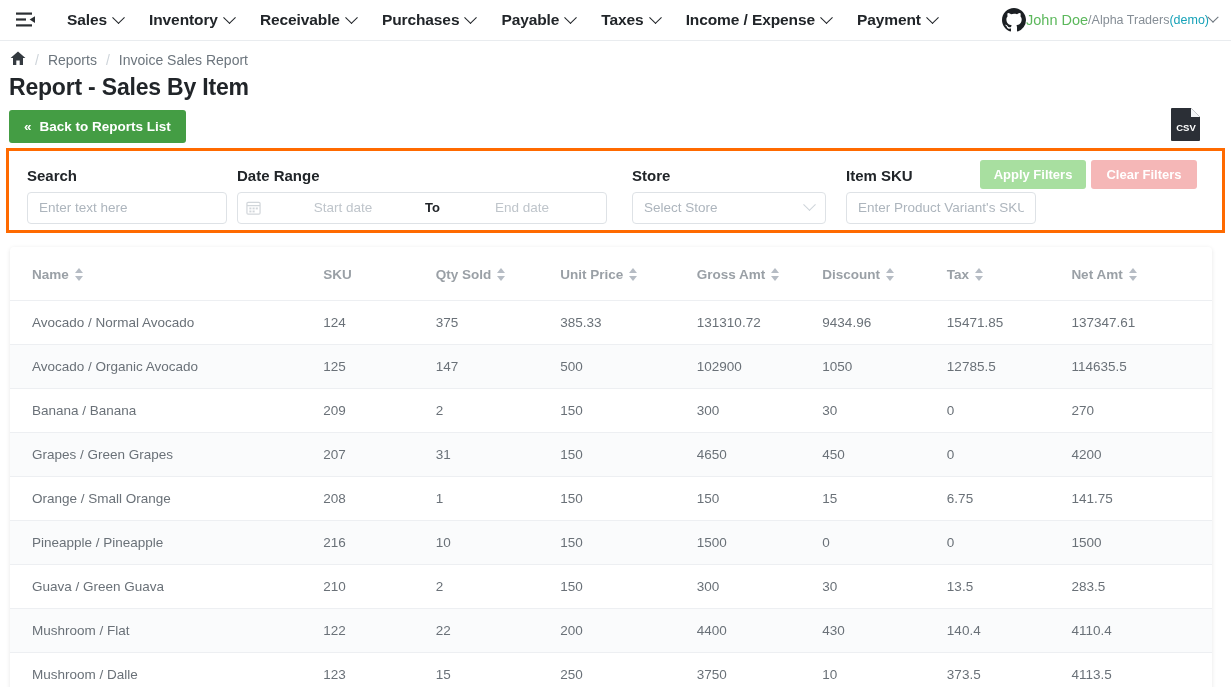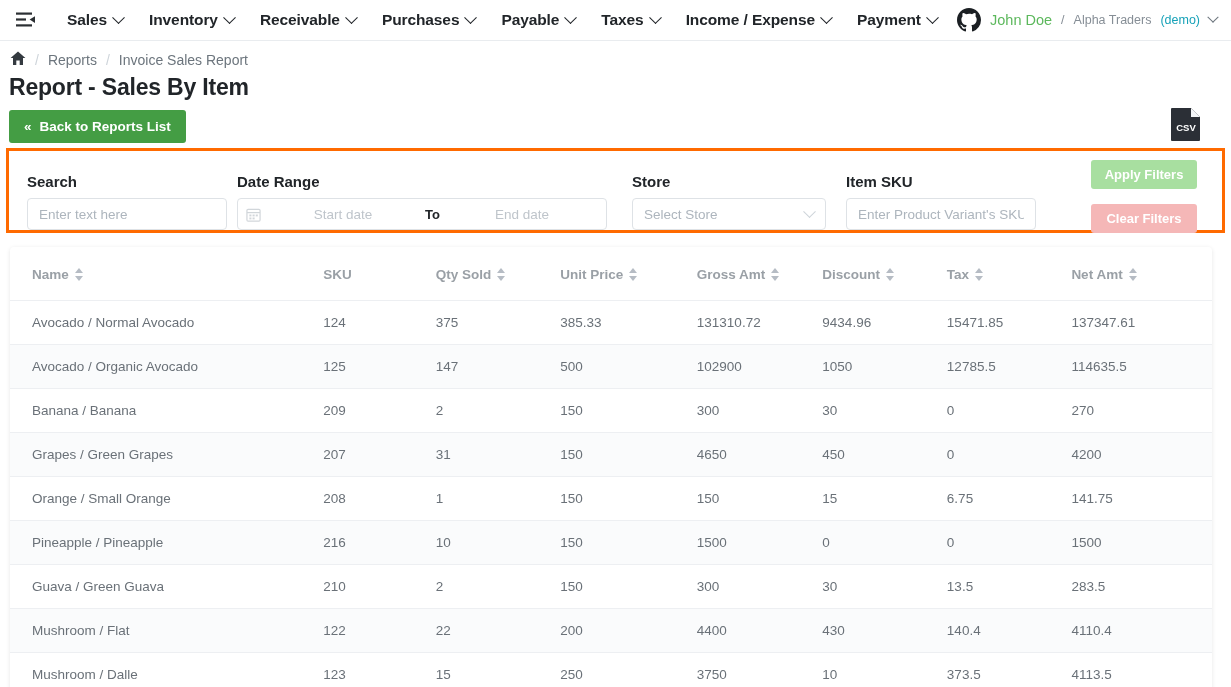--- a/index.html
+++ b/index.html
@@ -41,21 +41,21 @@
   .caret {
     display: inline-block;
     width: 9px; height: 9px;
     border-right: 1.6px solid #212529;
     border-bottom: 1.6px solid #212529;
     transform: rotate(45deg) translate(-2px,-2px);
   }
   .caret.light { border-color: #6c757d; width: 8px; height: 8px; }
 
   .nav-user {
-    display: flex; align-items: center; gap: 9px;
+    display: flex; align-items: center; gap: 0;
     padding-left: 6px;
     font-size: 13.5px;
     cursor: pointer;
     white-space: nowrap;
   }
   .gh-icon { width: 24px; height: 24px; flex: 0 0 24px; }
   .user-name { color: #5cb85c; font-size: 14.5px; }
   .user-sep  { color: #868e96; font-size: 12.5px; }
   .user-org  { color: #868e96; font-size: 12.5px; }
   .user-demo { color: #17a2b8; font-size: 12.5px; }
@@ -107,21 +107,21 @@
   }
 
   
   .filter-panel {
     margin: 0 6px;
     border: 3px solid #ff6a00;
     background: #ffffff;
     height: 85px;
     position: relative;
     display: flex;
-    align-items: flex-end;
+    align-items: center;
     padding: 9px 10px 0 10px;
   }
   .fgroup { position: relative; }
   .fgroup .flabel {
     font-size: 15px;
     font-weight: bold;
     color: #212529;
     margin-bottom: 8px;
     display: block;
   }
@@ -151,21 +151,21 @@
   .sel-caret {
     width: 9px; height: 9px;
     border-right: 1.4px solid #ced4da;
     border-bottom: 1.4px solid #ced4da;
     transform: rotate(45deg) translate(-2px,-2px);
   }
 
   .fbuttons {
     position: absolute;
     right: 25px; top: 9px;
-    display: flex; flex-direction: column; gap: 15px;
+    display: flex; flex-direction: row; gap: 5px;
   }
   .btn-filter {
     width: 106px;
     border: none;
     border-radius: 3px;
     color: #ffffff;
     font-size: 13px;
     font-weight: bold;
     padding: 7px 0;
     cursor: pointer;

